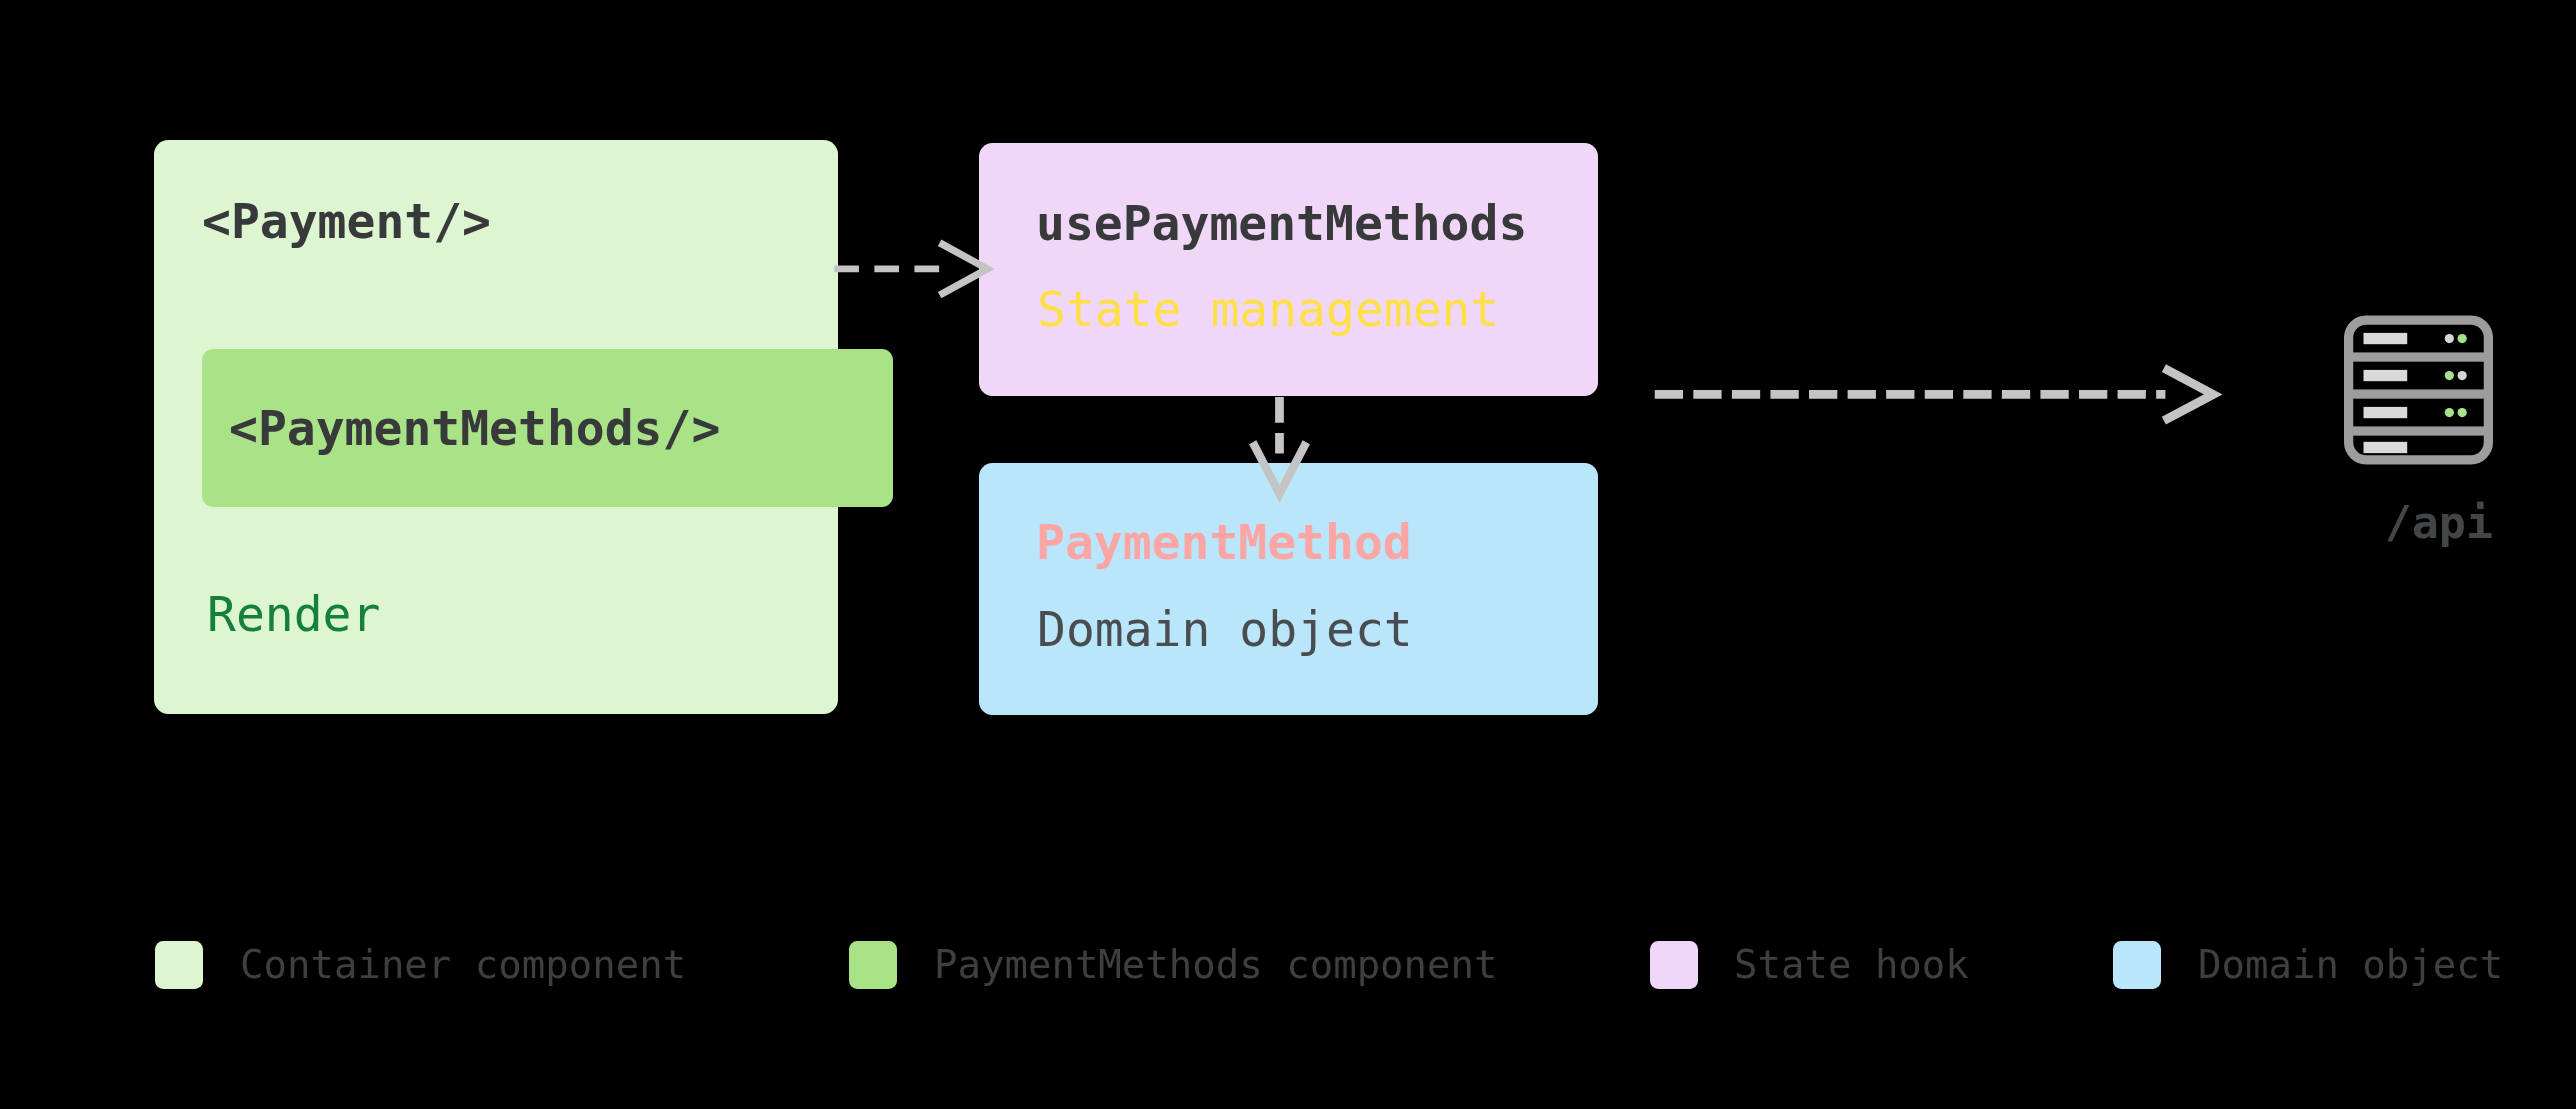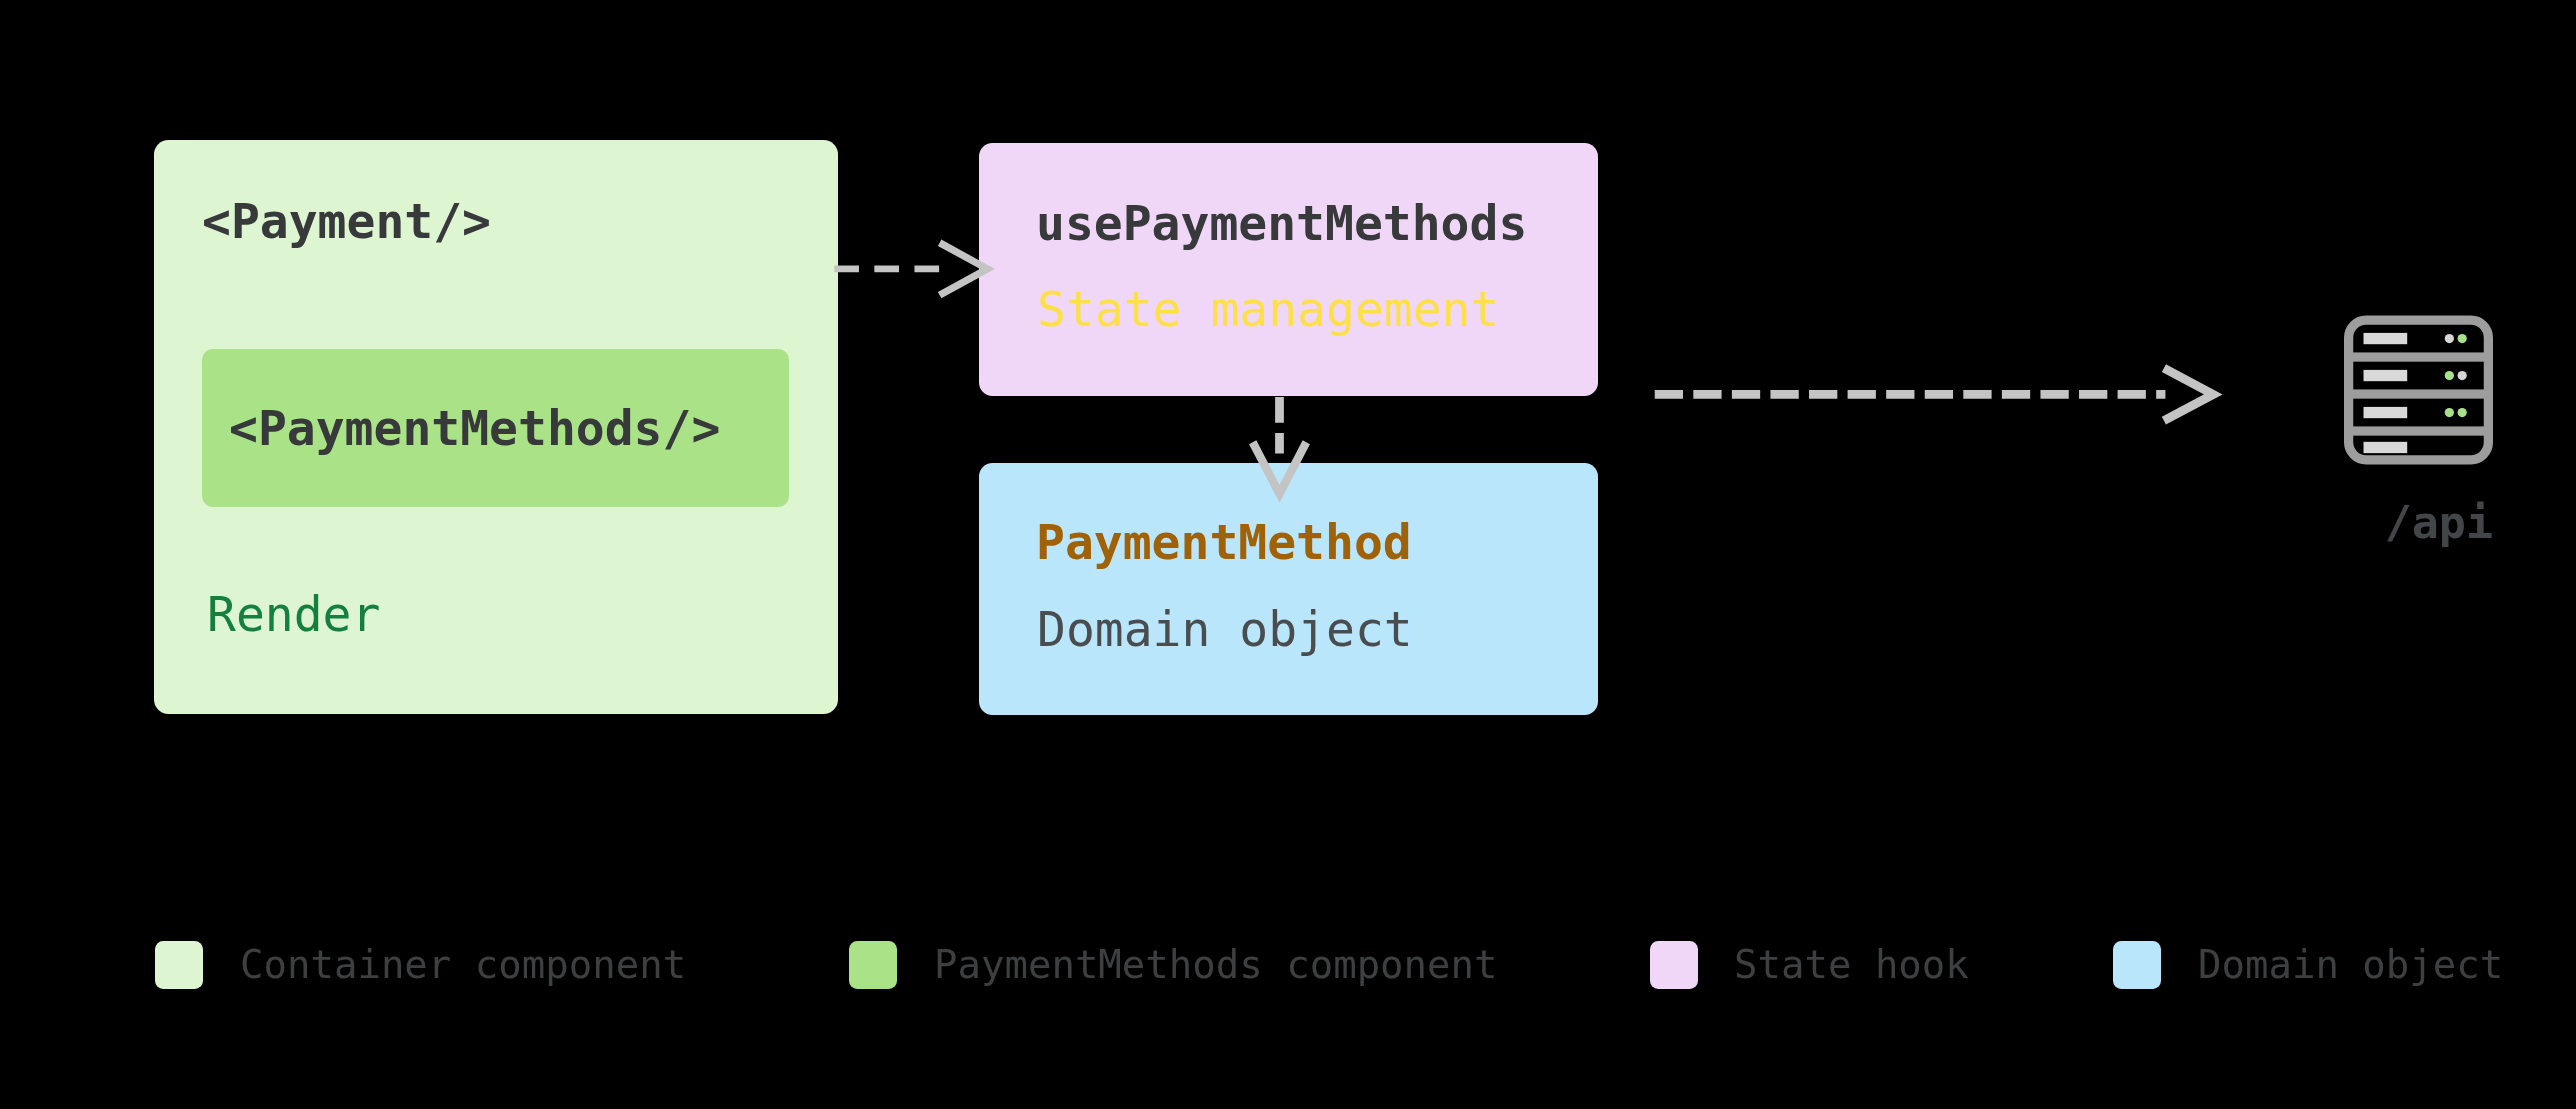--- a/index.html
+++ b/index.html
@@ -25,31 +25,31 @@
   }
   .swatch { position: absolute; width: 48px; height: 48px; border-radius: 8.2px; }
 </style>
 </head>
 <body>
 
 <div id="stage">
 
   <div class="box rounded" id="green-box" style="left: 154px; top: 140px; width: 684px; height: 574px; background: rgb(221, 245, 209);"></div>
   <div class="label t-title" style="left: 202px; top: 197px; color: rgb(55, 57, 59);">&lt;Payment/&gt;</div>
-  <div id="inner-box" style="left: 202px; top: 349px; width: 587px; height: 158px; background: rgb(170, 226, 136);">
+  <div id="inner-box" style="left: 202px; top: 349px; width: 691px; height: 158px; background: rgb(170, 226, 136);">
     <span class="t-title" style="white-space: nowrap; color: rgb(55, 57, 59);">&lt;PaymentMethods/&gt;</span>
   </div>
   <div class="label t-body" style="left: 207px; top: 590px; color: #15803d;">Render</div>
 
   <div class="box" style="left: 979px; top: 143px; width: 619px; height: 253px; border-radius: 13.4px; background: rgb(240, 215, 247);"></div>
   <div class="label t-title" style="left: 1036px; top: 199px; color: rgb(55, 57, 59);">usePaymentMethods</div>
   <div class="label t-body" style="left: 1037px; top: 285px; color: #fde047;">State management</div>
 
   <div class="box" style="left: 979px; top: 463px; width: 619px; height: 252px; border-radius: 13.4px; background: rgb(185, 230, 250);"></div>
-  <div class="label t-title" style="left: 1036px; top: 518px; color: #a16207;">PaymentMethod</div>
+  <div class="label t-title" style="left: 1036px; top: 518px; color: #fca5a5;">PaymentMethod</div>
   <div class="label t-body" style="left: 1037px; top: 605px; color: rgb(74, 77, 79);">Domain object</div>
 
   <svg class="arrow-svg" style="left:824px; top:227px;" width="185" height="88" viewBox="0 0 360 170">
     <line x1="20" y1="81" x2="242" y2="81" stroke-width="13" stroke-dasharray="48 30" stroke="#c4c4c4"></line>
     <polyline points="225,30 318,81 225,132" fill="none" stroke-width="14" stroke="#c4c4c4"></polyline>
   </svg>
 
   <svg class="arrow-svg" style="left:1236px; top:384px;" width="88" height="116" viewBox="0 0 170 225">
     <line x1="84" y1="25" x2="84" y2="135" stroke-width="17" stroke-dasharray="50 20" stroke="#c4c4c4"></line>
     <polyline points="32,113 84,213 136,113" fill="none" stroke-width="16" stroke="#c4c4c4"></polyline>

